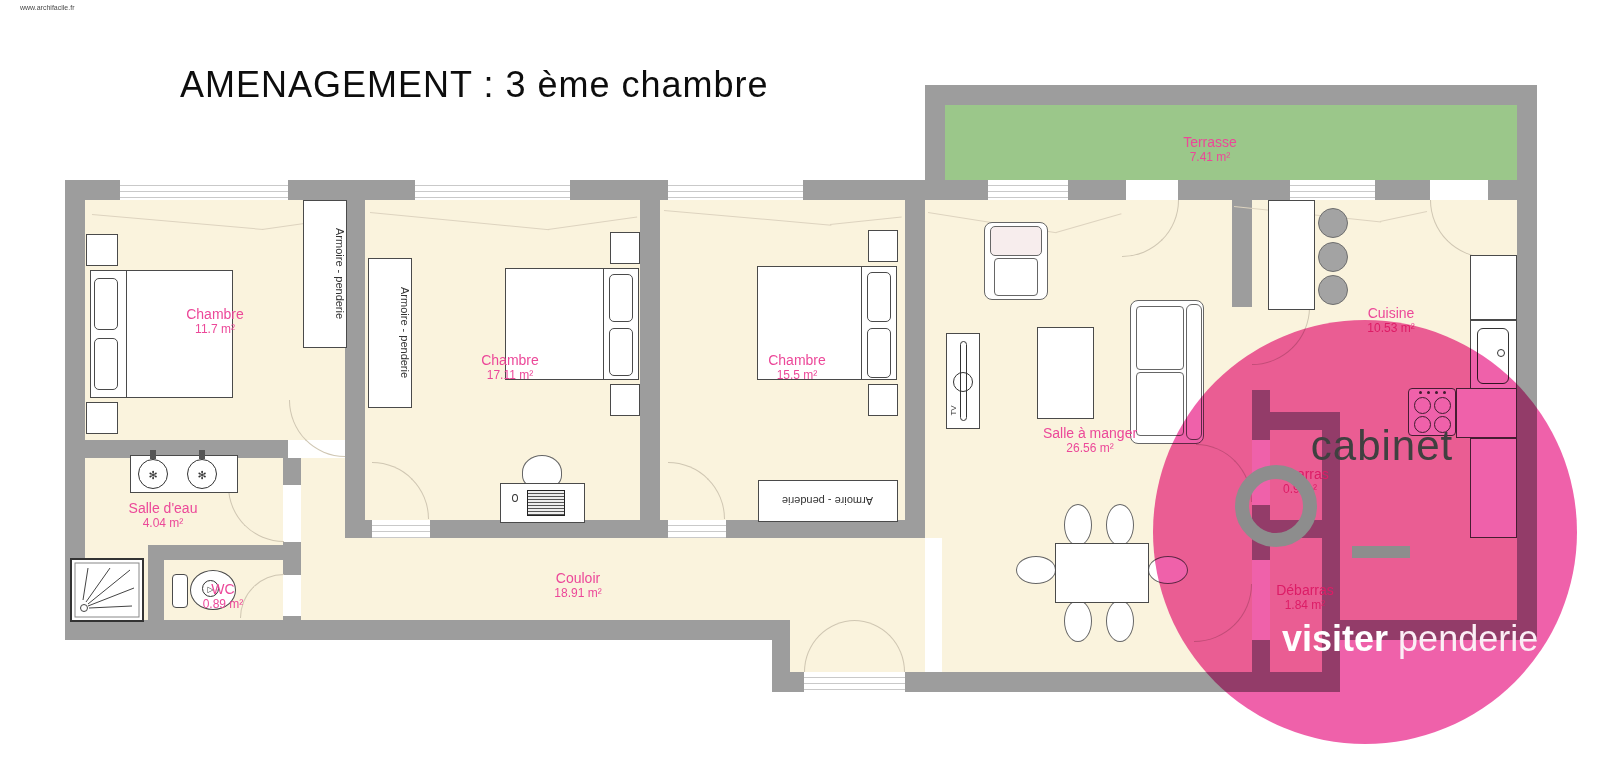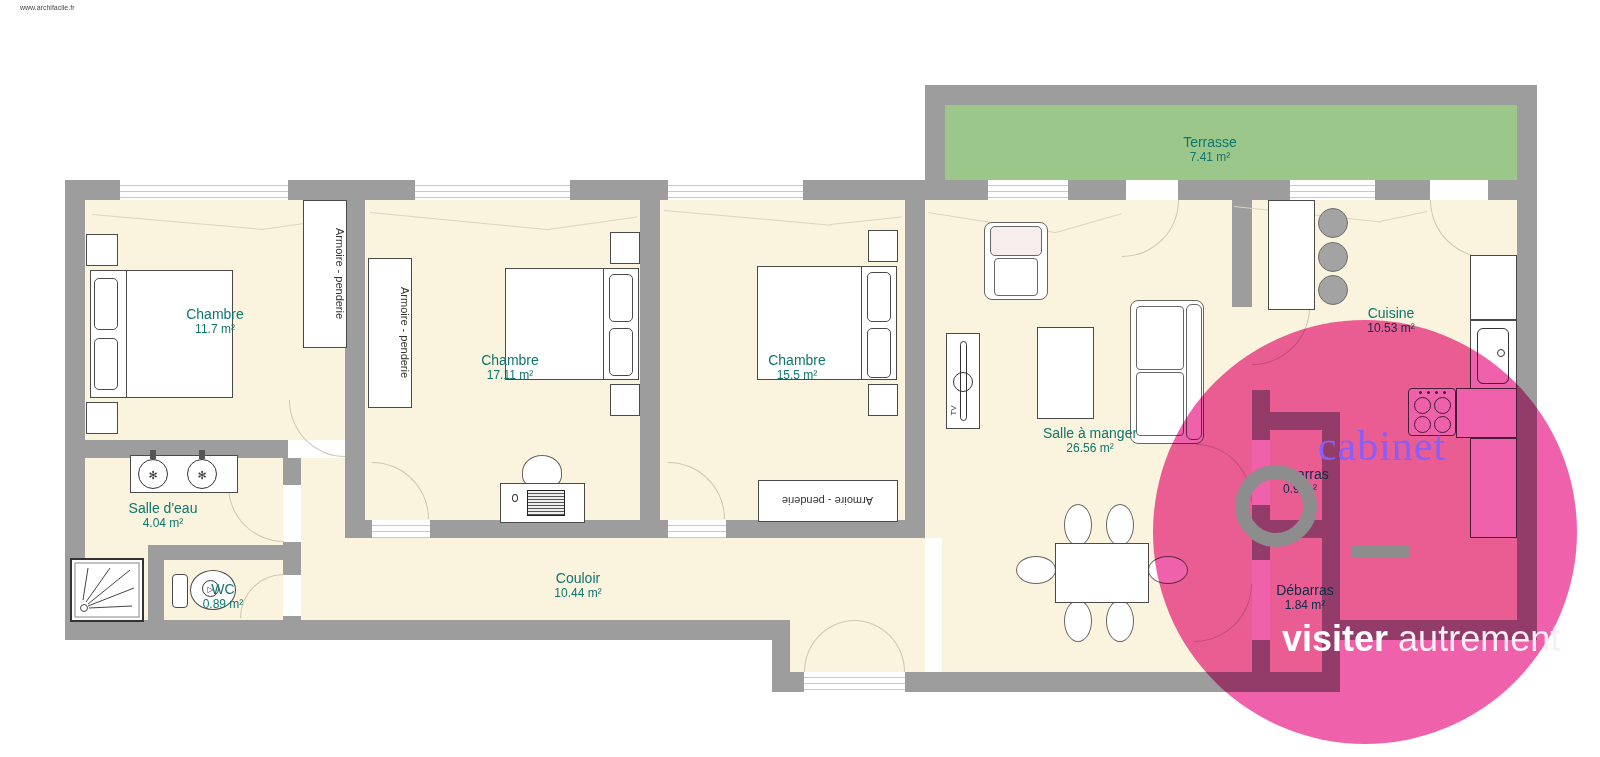--- a/index.html
+++ b/index.html
@@ -11,47 +11,48 @@
   .terr { background:#9bc78a; }
   .win  { background:repeating-linear-gradient(180deg,#ffffff 0 5px,#c9c9c9 5px 6px); }
   .gapw { background:#ffffff; }
   .mask { background:#ffffff; }
   .furn { background:#fff; border:1px solid #4a4a4a; }
   .soft { background:#fff; border:1px solid #666; }
   .pillow { background:#fff; border:1px solid #4a4a4a; border-radius:5px; }
   .circle { border-radius:50%; }
   .arcline { border-style:solid; border-color:#cfc6b2; border-width:0; background:transparent; }
   .slope { background:#ddd3bf; height:1px; transform-origin:left center; }
-  .rlabel { text-align:center; color:#0f766e; transform:translateX(-50%); white-space:nowrap; }
+  .rlabel { text-align:center; color:#ec4899; transform:translateX(-50%); white-space:nowrap; }
   .rname { font-size:14px; line-height:16px; }
   .rarea { font-size:12px; line-height:15px; }
   .vtext { writing-mode:vertical-rl; text-align:center; font-size:11px; color:#333; }
   .flip  { transform:rotate(180deg); }
   #title { position:absolute; left:180px; top:64px; font-size:36px; color:#0d0d0d; letter-spacing:1px; }
   #wmark { position:absolute; left:20px; top:4px; font-size:7px; color:#4a4a4a; }
   #pinkcircle { position:absolute; left:1153px; top:320px; width:424px; height:424px; border-radius:50%;
                 background:#ee57a5; mix-blend-mode:multiply; opacity:0.94; }
-  .logo-gray { color:#8b5cf6;font-family:Liberation Serif, serif; }
+  .logo-gray { color:#404040; }
   #logo-cabinet { position:absolute; left:1382px; top:424px; transform:translateX(-50%);
                   font-size:42px; line-height:44px; letter-spacing:1px; }
   #logo-brand { position:absolute; left:1232px; top:468px; height:76px; display:flex; align-items:center;
                 font-size:72px; font-weight:bold; color:#ffffff; line-height:72px; }
   .logo-q-ring { display:inline-block; width:54px; height:54px; border:14px solid #8d8d8d;
                  border-radius:50%; margin:0 3px; }
   #logo-q-bar { position:absolute; left:1352px; top:546px; width:58px; height:12px; background:#8d8d8d; }
   #logo-tagline { position:absolute; left:1238px; top:618px; font-size:36px; color:#ffffff; white-space:nowrap; }
   #logo-tagline .light { font-weight:normal; color:#fbeef5; }
   #logo-tagline .bold { font-weight:bold;margin-left:44px; }
 </style>
 </head>
 <body>
 
 <div id="canvas">
 
   <div id="wmark">www.archifacile.fr</div>
+  <div id="title">AMENAGEMENT : 3 ème chambre</div>
 
   <div class="abs floor" style="left:85px;top:200px;width:1432px;height:492px;"></div>
   <div class="abs terr" style="left:945px;top:105px;width:572px;height:75px;"></div>
 
   <div class="abs wall" style="left:65px;top:180px;width:860px;height:20px;"></div>
   <div class="abs wall" style="left:925px;top:85px;width:612px;height:20px;"></div>
   <div class="abs wall" style="left:925px;top:105px;width:20px;height:75px;"></div>
   <div class="abs wall" style="left:1517px;top:105px;width:20px;height:75px;"></div>
   <div class="abs wall" style="left:925px;top:180px;width:612px;height:20px;"></div>
   <div class="abs wall" style="left:65px;top:200px;width:20px;height:440px;"></div>
@@ -246,21 +247,21 @@
   <div class="abs rlabel" style="left:163px;top:500px;">
     <div class="rname">Salle d'eau</div>
     <div class="rarea">4.04 m²</div>
   </div>
   <div class="abs rlabel" style="left:223px;top:581px;">
     <div class="rname">WC</div>
     <div class="rarea">0.89 m²</div>
   </div>
   <div class="abs rlabel" style="left:578px;top:570px;">
     <div class="rname">Couloir</div>
-    <div class="rarea">10.44 m²</div>
+    <div class="rarea">18.91 m²</div>
   </div>
   <div class="abs rlabel" style="left:1300px;top:466px;">
     <div class="rname">Débarras</div>
     <div class="rarea">0.9 m²</div>
   </div>
   <div class="abs rlabel" style="left:1305px;top:582px;">
     <div class="rname">Débarras</div>
     <div class="rarea">1.84 m²</div>
   </div>
 
@@ -270,16 +271,16 @@
 
   <div id="pinkcircle"></div>
   <div id="logo-cabinet" class="logo-gray">cabinet</div>
   <div id="logo-brand">
     <span class="logo-q-ring"></span>
   </div>
   <div id="logo-q-bar"></div>
   <div id="logo-tagline">
     <span class="bold">visiter</span>
     <span> </span>
-    <span class="light">autrement</span>
+    <span class="light">penderie</span>
   </div>
 
 </div>
 
 </body></html>

